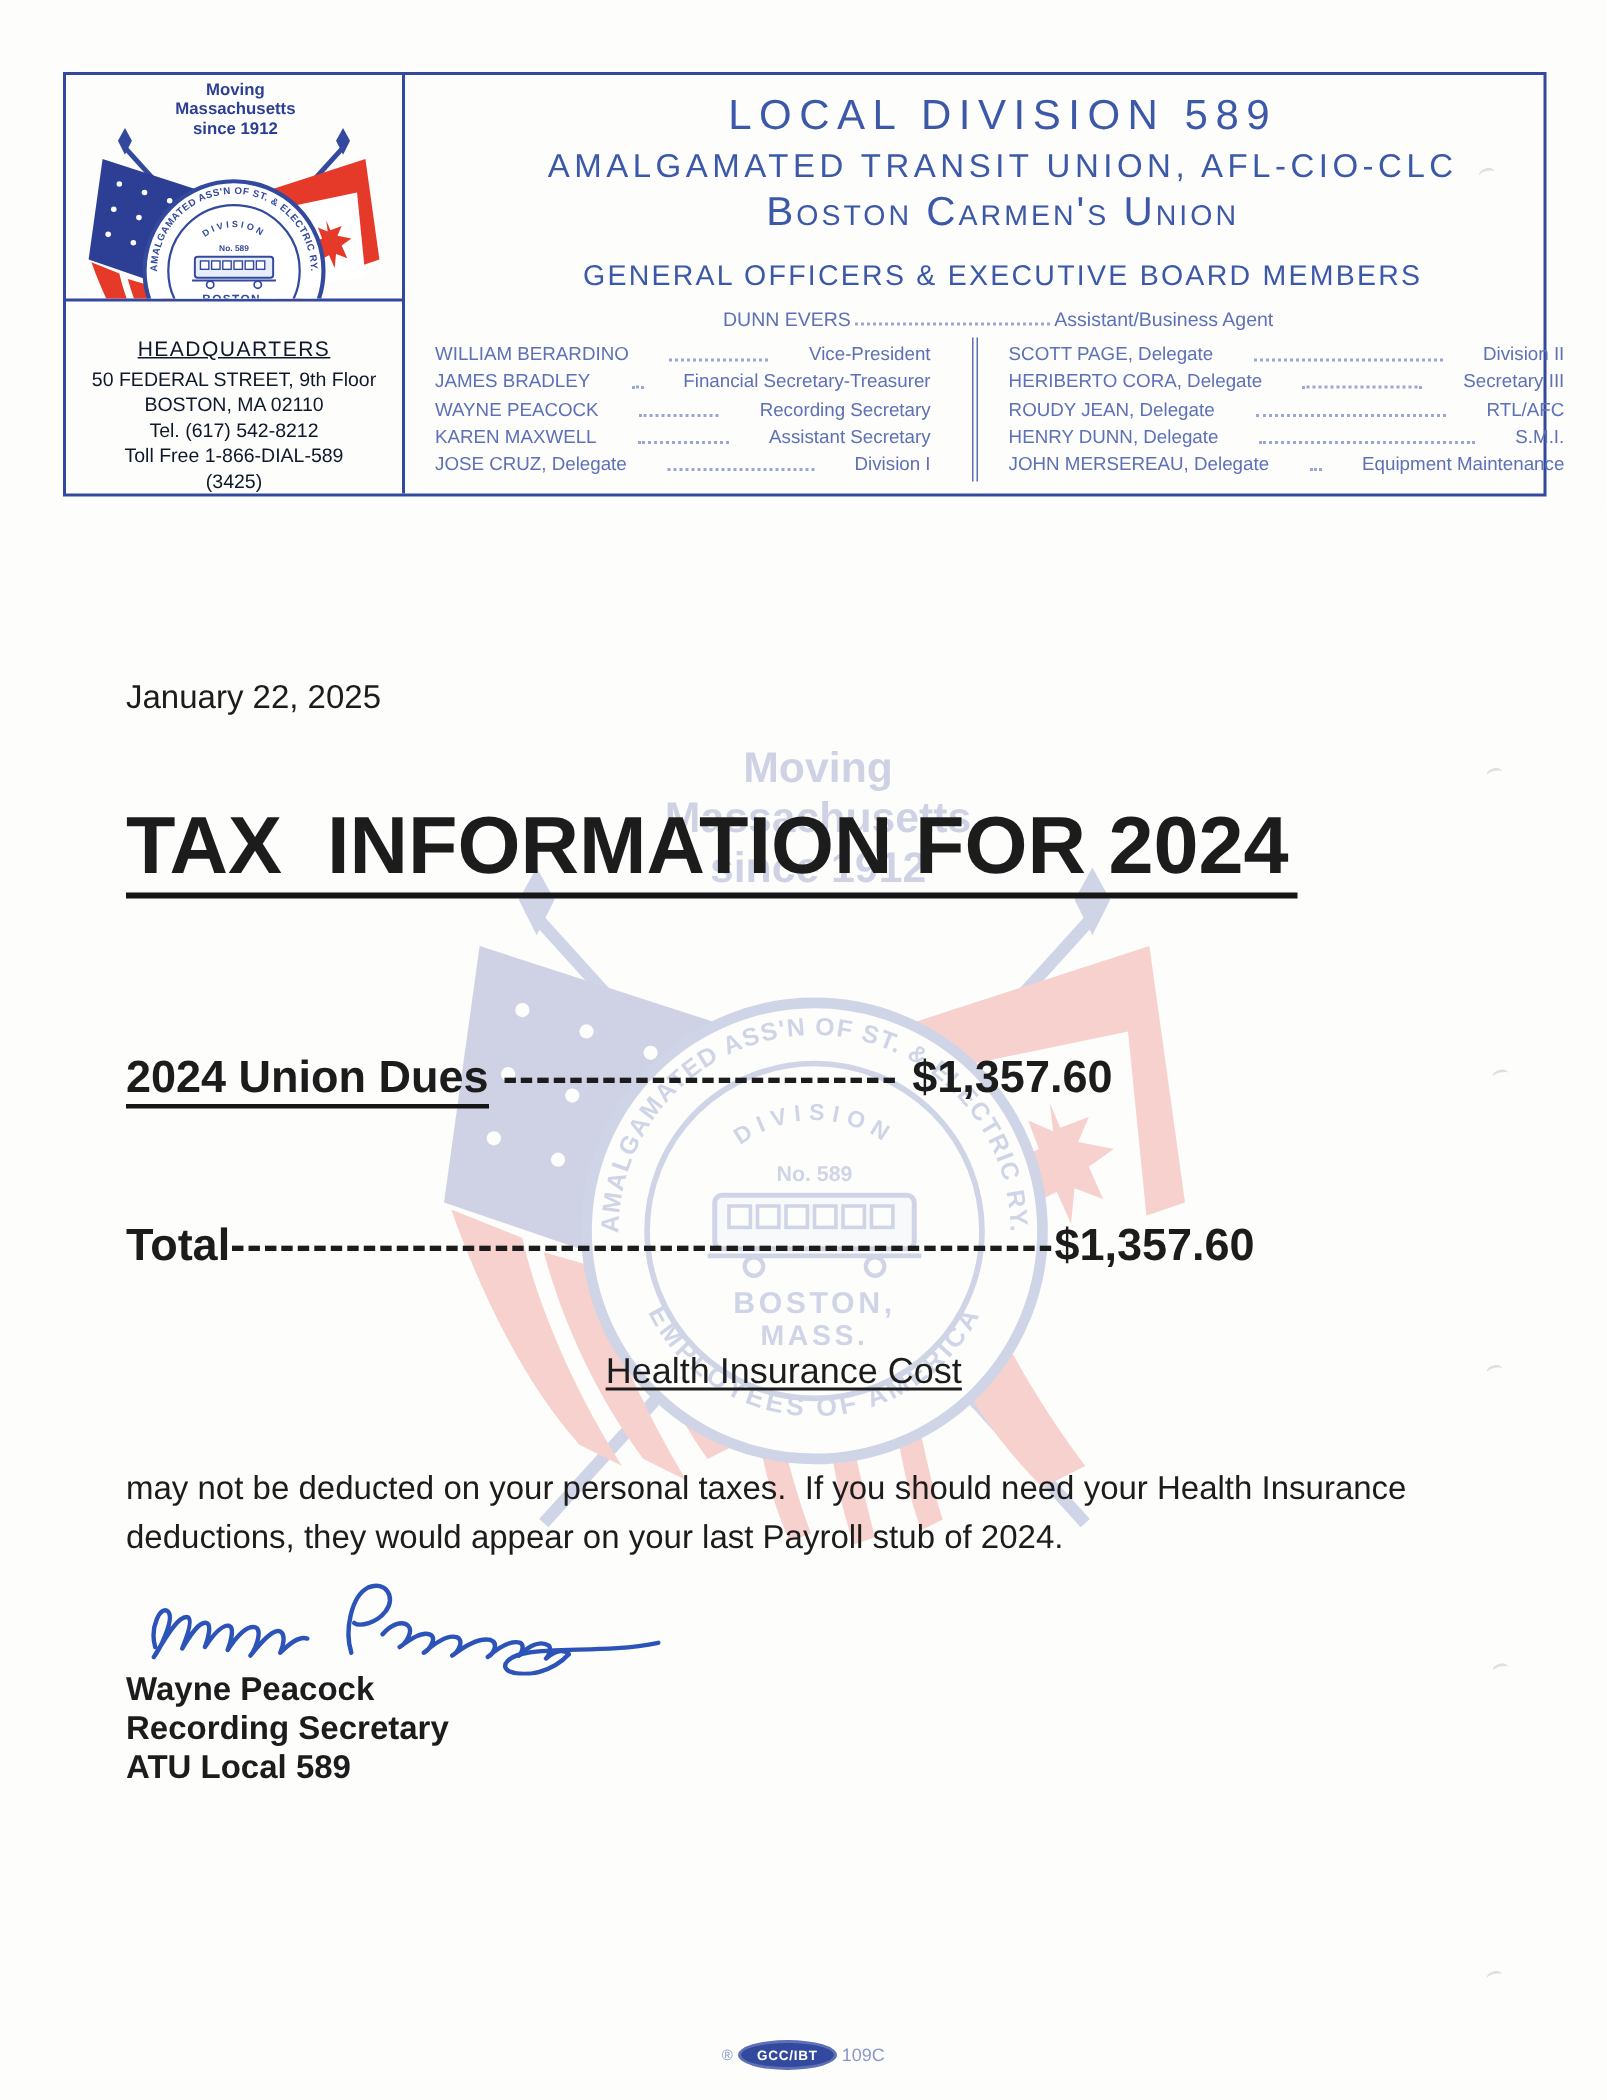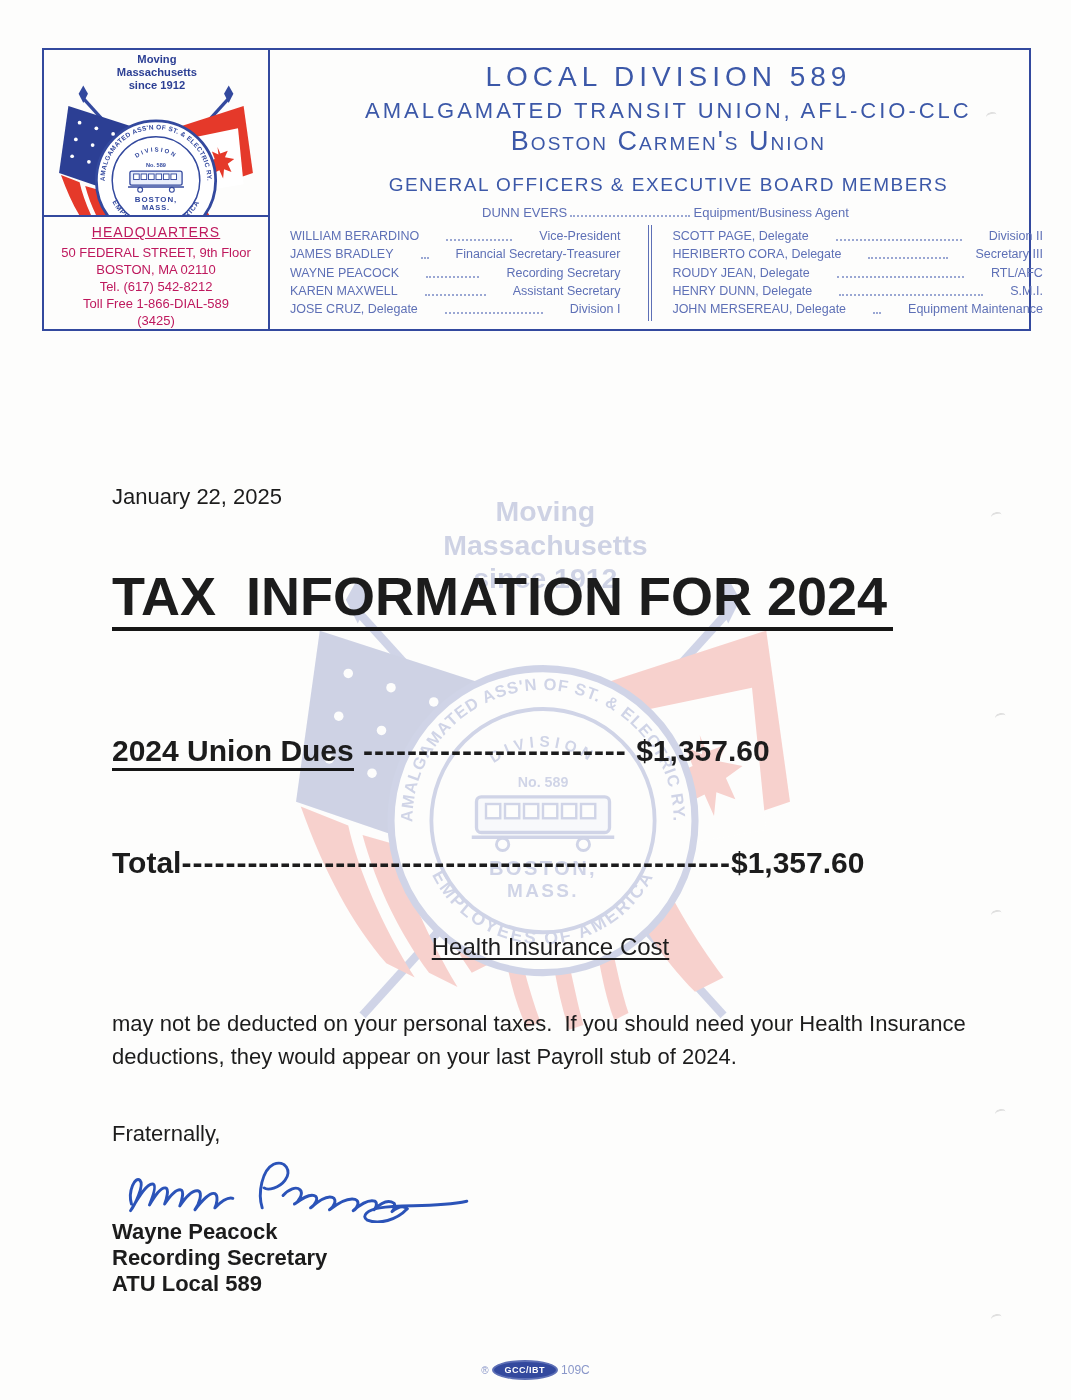--- a/index.html
+++ b/index.html
@@ -7,38 +7,38 @@
         font-family:"Liberation Sans",sans-serif;color:#1c1c1c;}
 
   
   .watermark{position:absolute;left:258px;top:488px;width:570px;height:594px;opacity:0.22;pointer-events:none;}
 
   
   .letterhead{position:absolute;left:42px;top:48px;width:989px;height:283px;
               border:2px solid #33499e;display:flex;box-sizing:border-box;background:transparent;}
   .lh-left{width:230px;border-right:2px solid #33499e;display:flex;flex-direction:column;box-sizing:border-box;}
   .logo-wrap{height:172px;border-bottom:2px solid #33499e;display:flex;align-items:flex-start;justify-content:center;overflow:hidden;}
-  .hq{flex:1;text-align:center;padding-top:7px;color:#be185d;}
+  .hq{flex:1;text-align:center;padding-top:23px;color:#0f172a;}
   .hq-title{font-size:14px;letter-spacing:1px;text-decoration:underline;margin-bottom:4px;font-weight:500;}
   .hq-line{font-size:13px;line-height:17px;}
   .lh-right{flex:1;display:flex;flex-direction:column;color:#3c58a8;box-sizing:border-box;}
   .org1{margin-top:11px;text-align:center;font-size:28px;letter-spacing:5px;font-weight:500;}
   .org2{text-align:center;font-size:22px;letter-spacing:3px;margin-top:5px;font-weight:400;}
   .org3{text-align:center;font-size:27px;font-variant:small-caps;letter-spacing:2px;font-weight:500;margin-top:2px;}
   .off-heading{text-align:center;font-size:19px;letter-spacing:1.5px;margin-top:17px;font-weight:500;}
   .president-row{display:flex;font-size:13px;color:#5e70b6;margin:9px 0 5px;padding:0 218px 0 212px;}
   .officers-cols{display:flex;flex:1;font-size:12.5px;color:#5e70b6;margin-bottom:8px;}
   .ocol{flex:1;display:flex;flex-direction:column;justify-content:space-between;padding:3px 28px 4px 20px;box-sizing:border-box;}
   .ocol-right{border-left:4px double #5e70b6;padding:3px 24px 4px 20px;}
   .orow{display:flex;line-height:16px;gap:24px;}
   .oname,.orole{white-space:nowrap;}
   .ldr{flex:1;border-bottom:2px dotted #9aa7d3;margin:0 3px 3px 3px;min-width:8px;}
 
   
-  .letter{position:absolute;left:112px;top:452px;width:877px;margin-top:32px;}
+  .letter{position:absolute;left:84px;top:452px;width:877px;}
   .date{font-size:22px;font-weight:500;line-height:26px;}
   .title{margin:58px 0 0 0;font-size:54px;font-weight:700;letter-spacing:0px;white-space:pre;
          display:inline-block;border-bottom:4px solid #161616;padding:0 6px 3px 0;line-height:56px;}
   .moneyline{white-space:pre;font-weight:700;font-size:30px;line-height:36px;}
   .dues{margin-top:102px;}
   .total{margin-top:76px;}
   .ulabel{border-bottom:3px solid #161616;padding-bottom:1px;}
   .dash{letter-spacing:1px;}
   .subheading{margin-top:52px;text-align:center;font-size:24px;font-weight:500;line-height:28px;}
   .subheading span{text-decoration:underline;text-underline-offset:3px;}
@@ -176,21 +176,21 @@
 
     <div class="lh-right">
       <div class="org1">LOCAL DIVISION 589</div>
       <div class="org2">AMALGAMATED TRANSIT UNION, AFL-CIO-CLC</div>
       <div class="org3">Boston Carmen's Union</div>
       <div class="off-heading">GENERAL OFFICERS &amp; EXECUTIVE BOARD MEMBERS</div>
 
       <div class="president-row">
         <span class="oname">DUNN EVERS</span>
         <span class="ldr"></span>
-        <span class="orole">Equipment/Business Agent</span>
+        <span class="orole">Assistant/Business Agent</span>
       </div>
 
       <div class="officers-cols">
         <div class="ocol">
           <div class="orow">
               <span class="oname">WILLIAM BERARDINO</span>
               <span class="ldr"></span>
               <span class="orole">Vice-President</span>
             </div>
           <div class="orow">
@@ -254,21 +254,20 @@
 
     <div class="moneyline total"><span>Total</span><span class="dash">--------------------------------------------------</span><span class="amt">$1,357.60</span></div>
 
     <div class="subheading"><span>Health Insurance Cost</span></div>
 
     <div class="para">
       <div>may not be deducted on your personal taxes.  If you should need your Health Insurance</div>
       <div>deductions, they would appear on your last Payroll stub of 2024.</div>
     </div>
 
-    <div class="closing">Fraternally,</div>
 
     <div class="signature">
       <svg width="380" height="72" viewBox="0 0 380 76">
         <g fill="none" stroke="#2b53b8" stroke-width="3.1" stroke-linecap="round" stroke-linejoin="round">
           <path d="M10,56 C6,42 14,26 19,31 C24,36 13,58 9,63 C18,48 27,33 33,35 C37,37 31,52 29,57 C35,47 41,38 46,39 C50,40 47,51 45,56 C51,47 57,40 62,41 C66,42 63,53 61,58 C67,49 74,41 80,42 C86,43 81,57 77,62 C85,52 93,43 98,45 C102,47 100,56 98,60 C104,54 111,48 117,50"></path>
           <path d="M148,60 C143,44 148,20 160,14 C172,9 180,21 172,31 C166,39 154,42 150,39"></path>
           <path d="M170,47 C176,40 184,37 188,41 C192,45 186,54 182,56 C189,51 197,45 203,47 C209,49 203,58 199,60 C207,53 216,47 222,49 C228,51 223,60 219,62 C228,55 238,49 246,51 C252,53 248,61 244,63 C252,56 261,51 267,53 C270,55 268,60 266,62 C273,55 281,51 287,55 C289,57 287,62 285,64 C291,59 297,57 301,61"></path>
           <path d="M301,61 C290,73 271,78 259,73 C252,69 259,62 272,60 C296,56 330,60 364,53"></path>
         </g>
       </svg>

